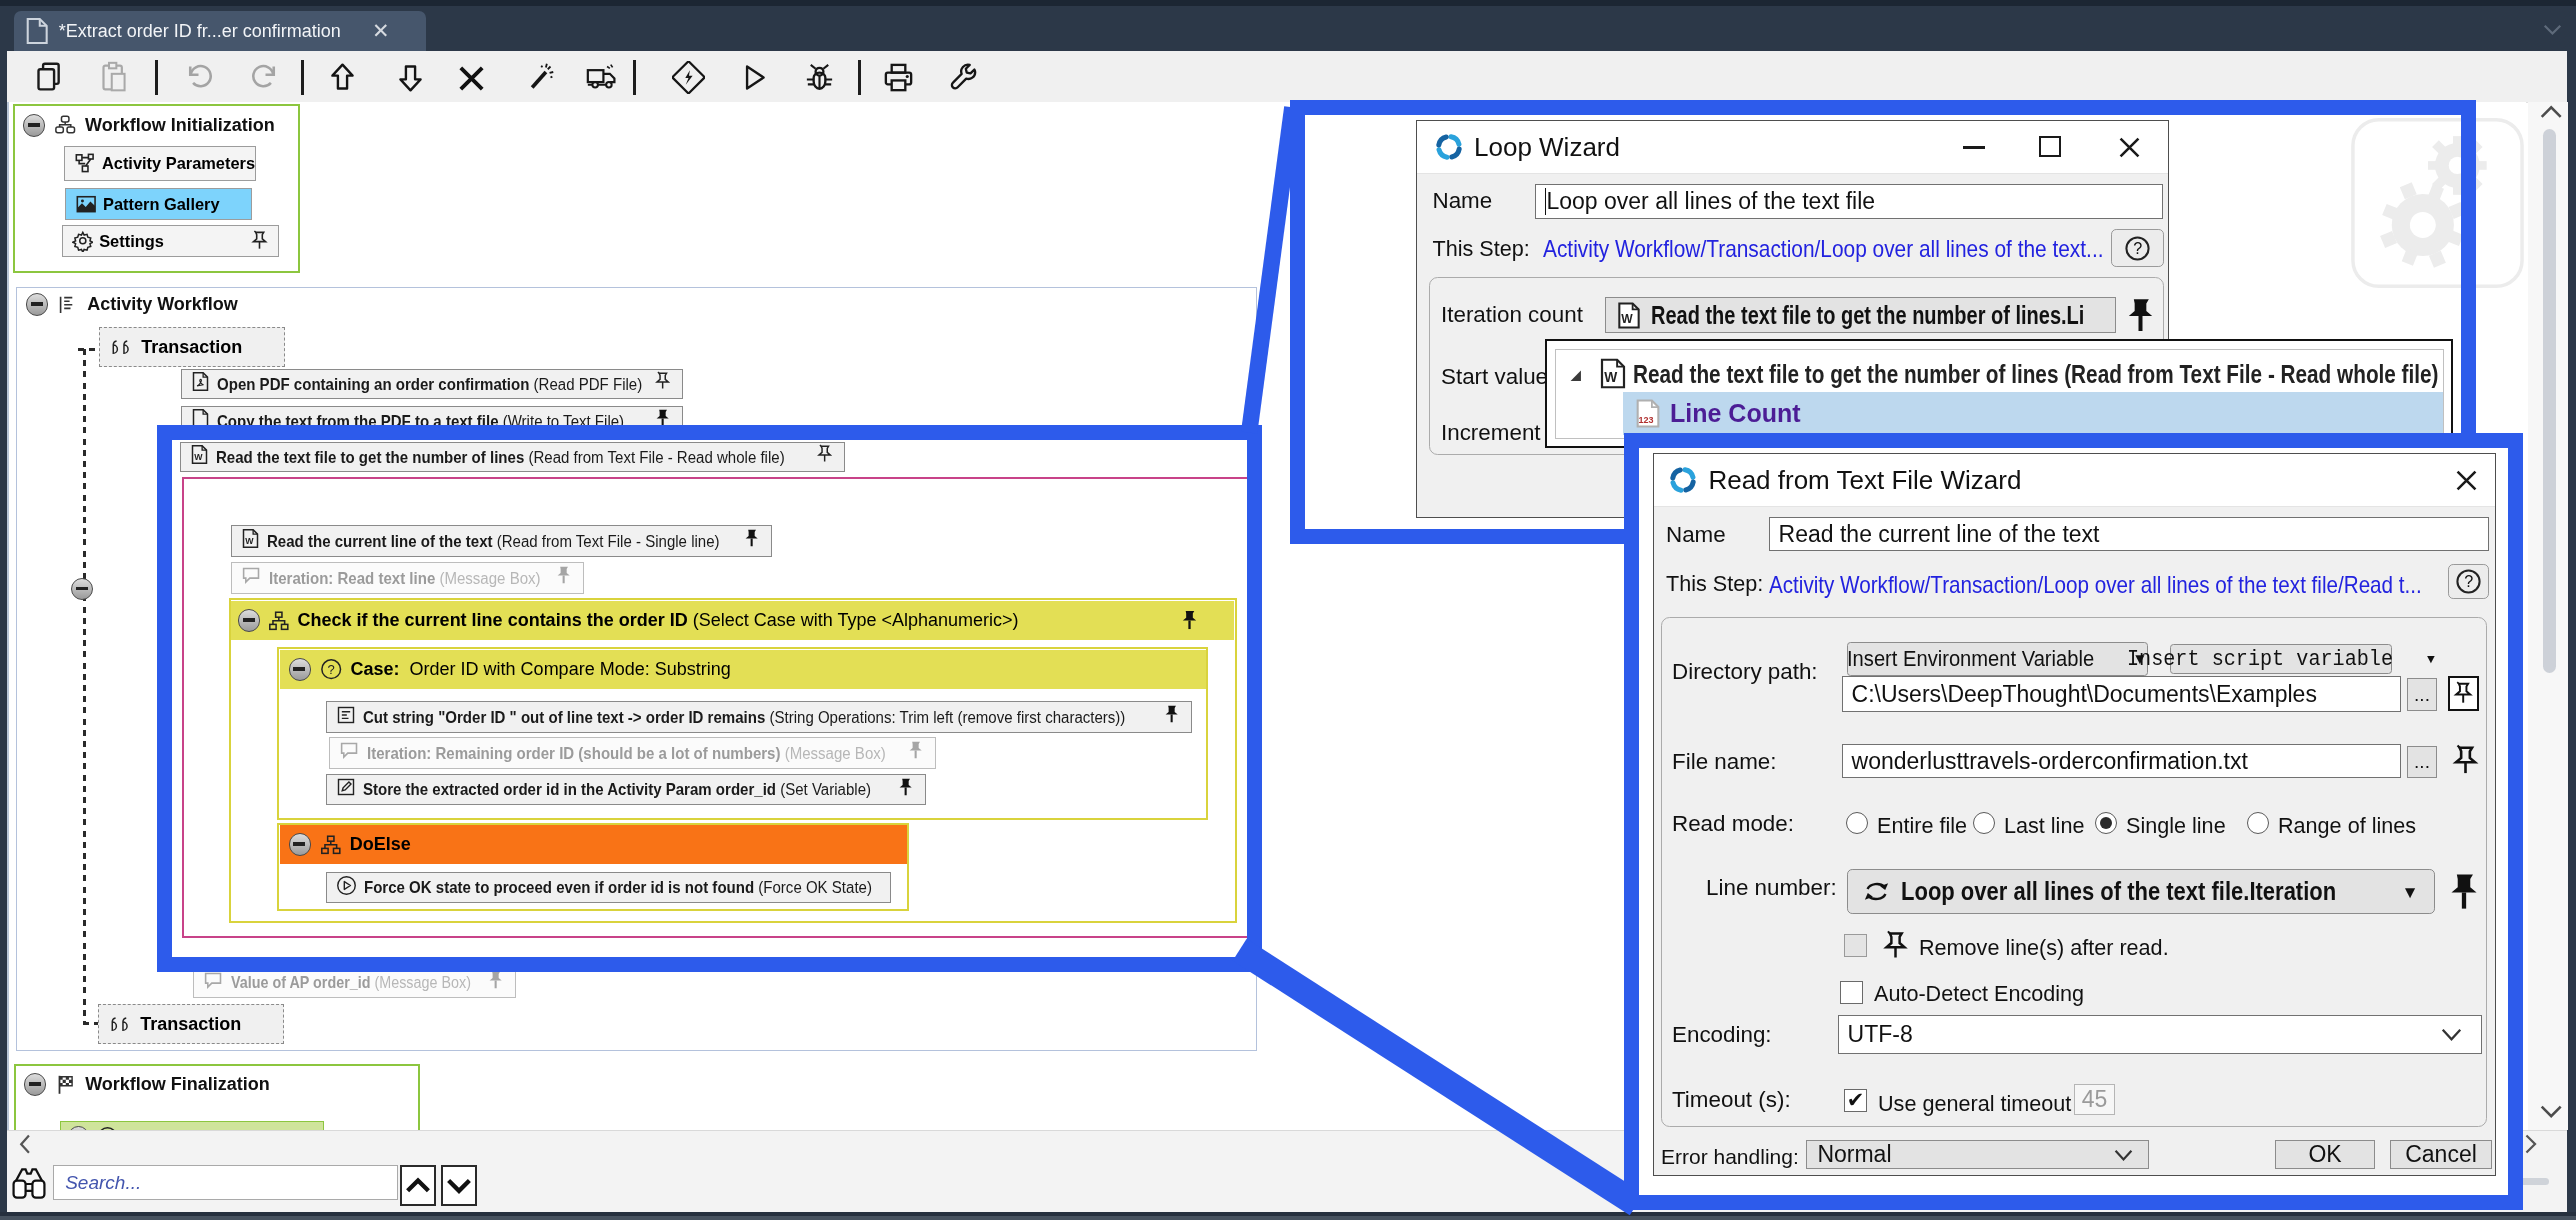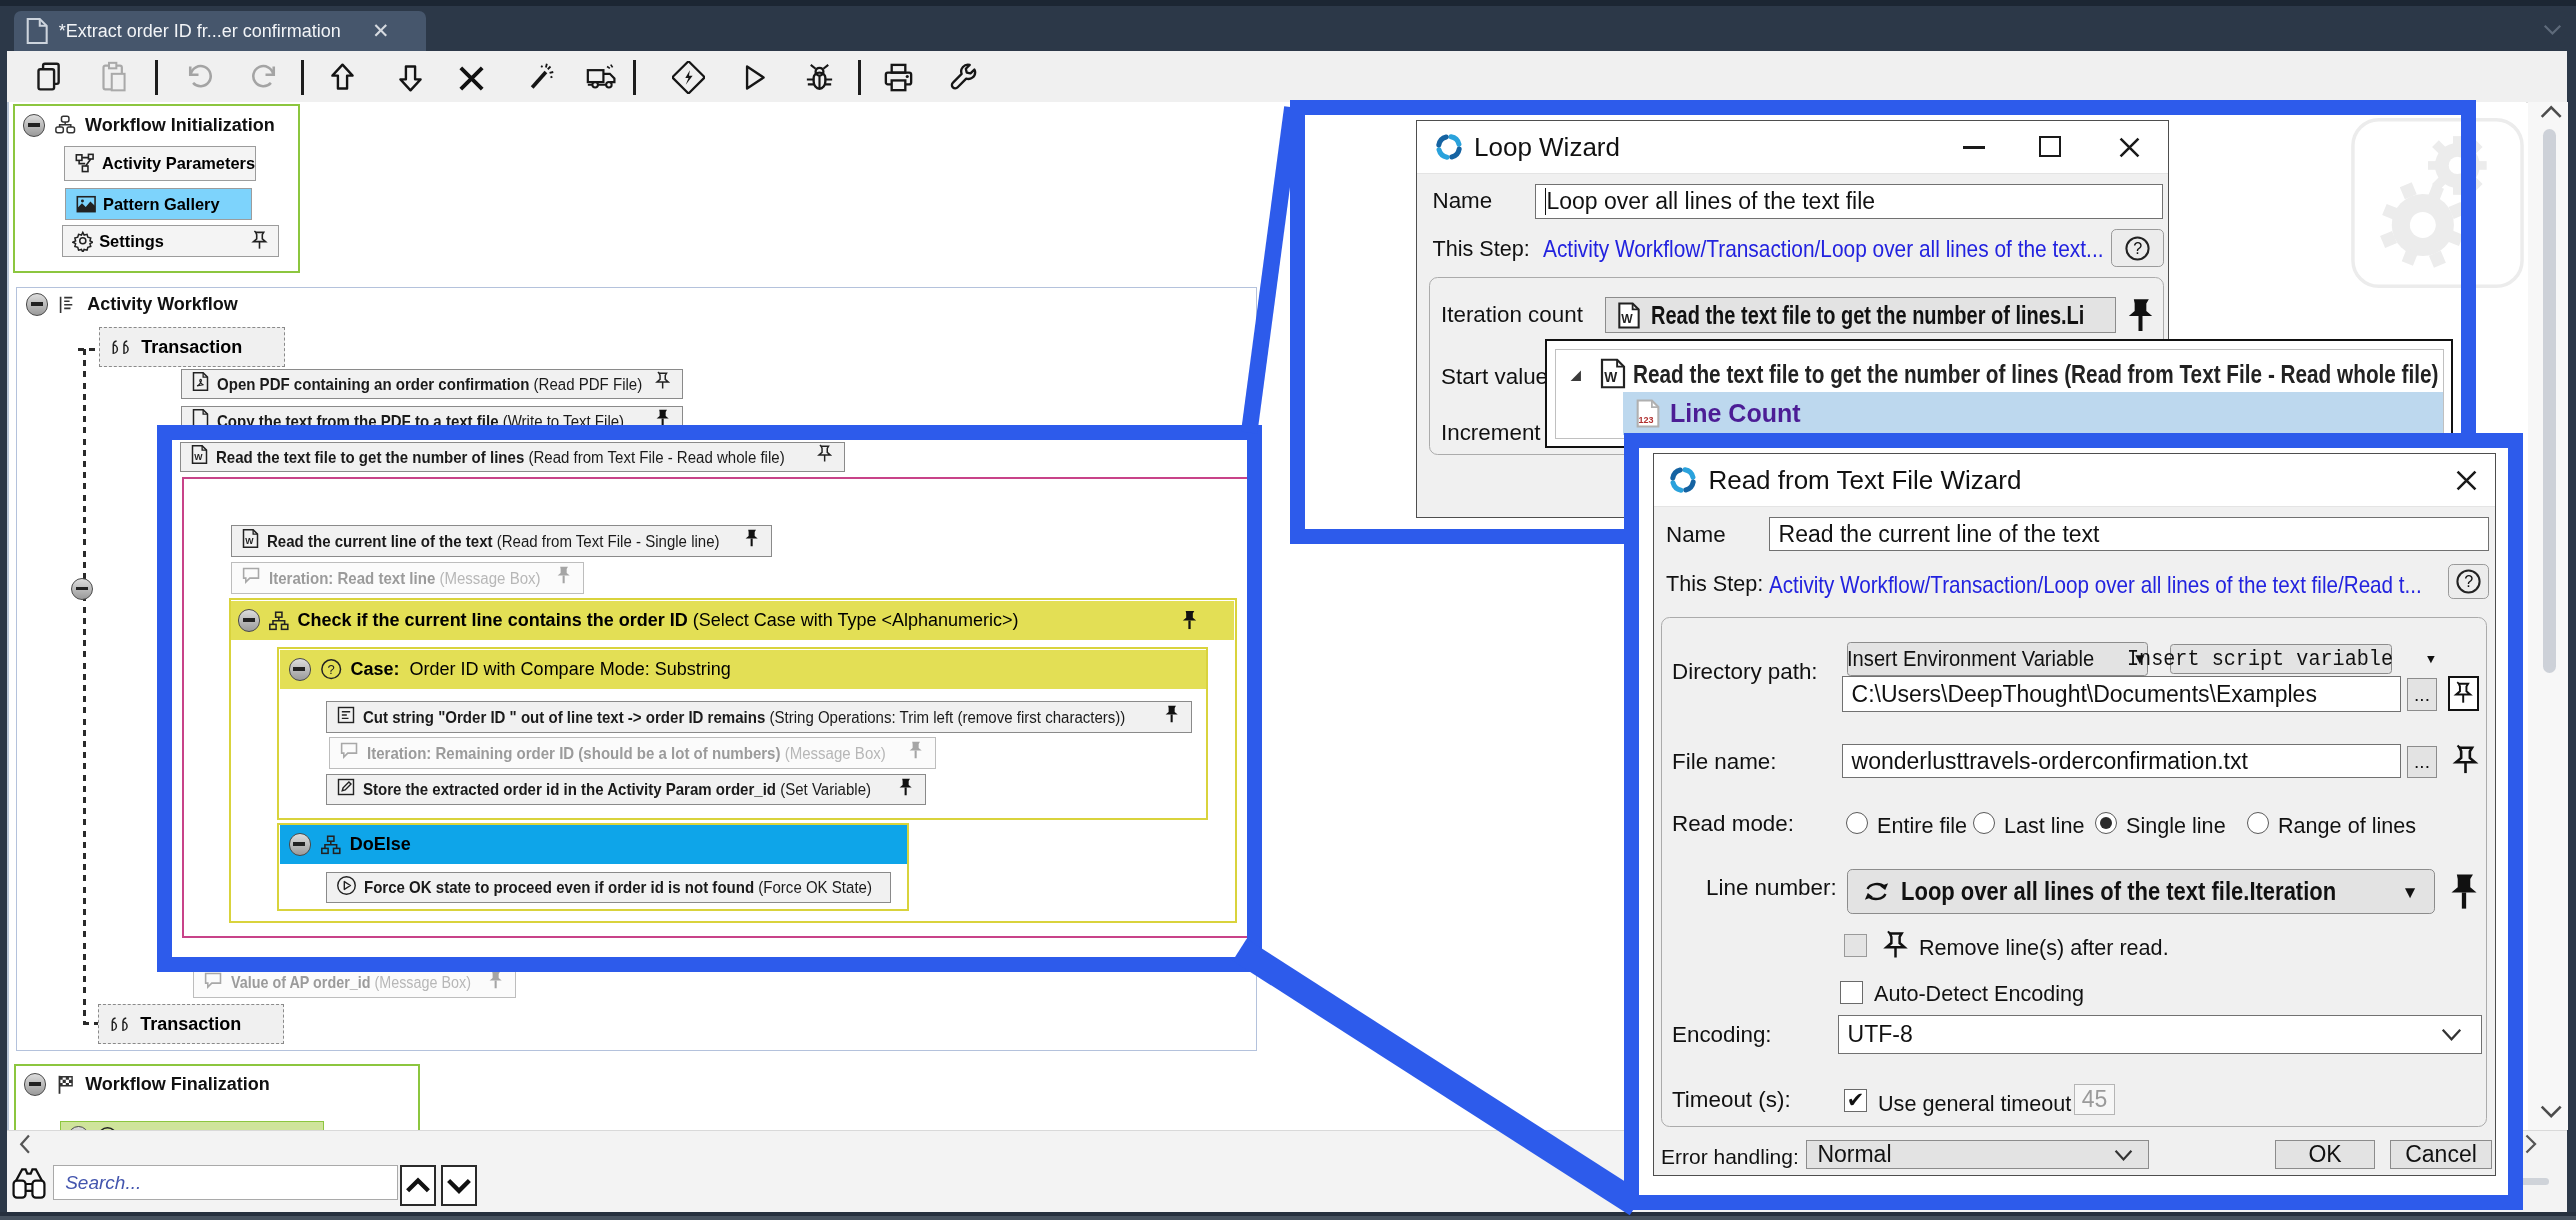--- a/index.html
+++ b/index.html
@@ -378,21 +378,21 @@
         </svg></span>
 <span class="t"><b>Store the extracted order id in the Activity Param order_id</b> (Set Variable)</span>
 <span class="pn"><svg width="17.3" height="21.6" viewBox="0 0 20 24">
           <path d="M6 2h9l-1.5 2.5V9l3.5 3H3l3.5-3V4.5z" fill="#111"></path>
           <path d="M10 12v9" stroke="#111" stroke-width="2.4"></path>
         </svg></span>
 </div>
 
 
 <div class="abs" style="left:277px;top:823px;width:632px;height:88px;border:2.6px solid #d9d33c;box-sizing:border-box;background:#fff;"></div>
-<div class="abs" style="left:280px;top:825px;width:627px;height:39px;background:#0ea5e9;display:flex;align-items:center;gap:8.6px;padding-left:8.6px;box-sizing:border-box;font-size:18px;">
+<div class="abs" style="left:280px;top:825px;width:627px;height:39px;background:#f97316;display:flex;align-items:center;gap:8.6px;padding-left:8.6px;box-sizing:border-box;font-size:18px;">
 <span class="mc"></span>
 <svg width="21.6" height="21.6" viewBox="0 0 24 24" fill="none" stroke="#222" stroke-width="1.7">
         <rect x="8.5" y="2.5" width="7" height="5.5"></rect>
         <rect x="2" y="16" width="7" height="5.5"></rect>
         <rect x="15" y="16" width="7" height="5.5"></rect>
         <path d="M12 8v4M5.5 16v-4h13v4"></path>
       </svg>
 <span class="t"><b>DoElse</b></span>
 </div>
 <div class="step" style="left:326px;top:872px;width:565px;height:31px;">

